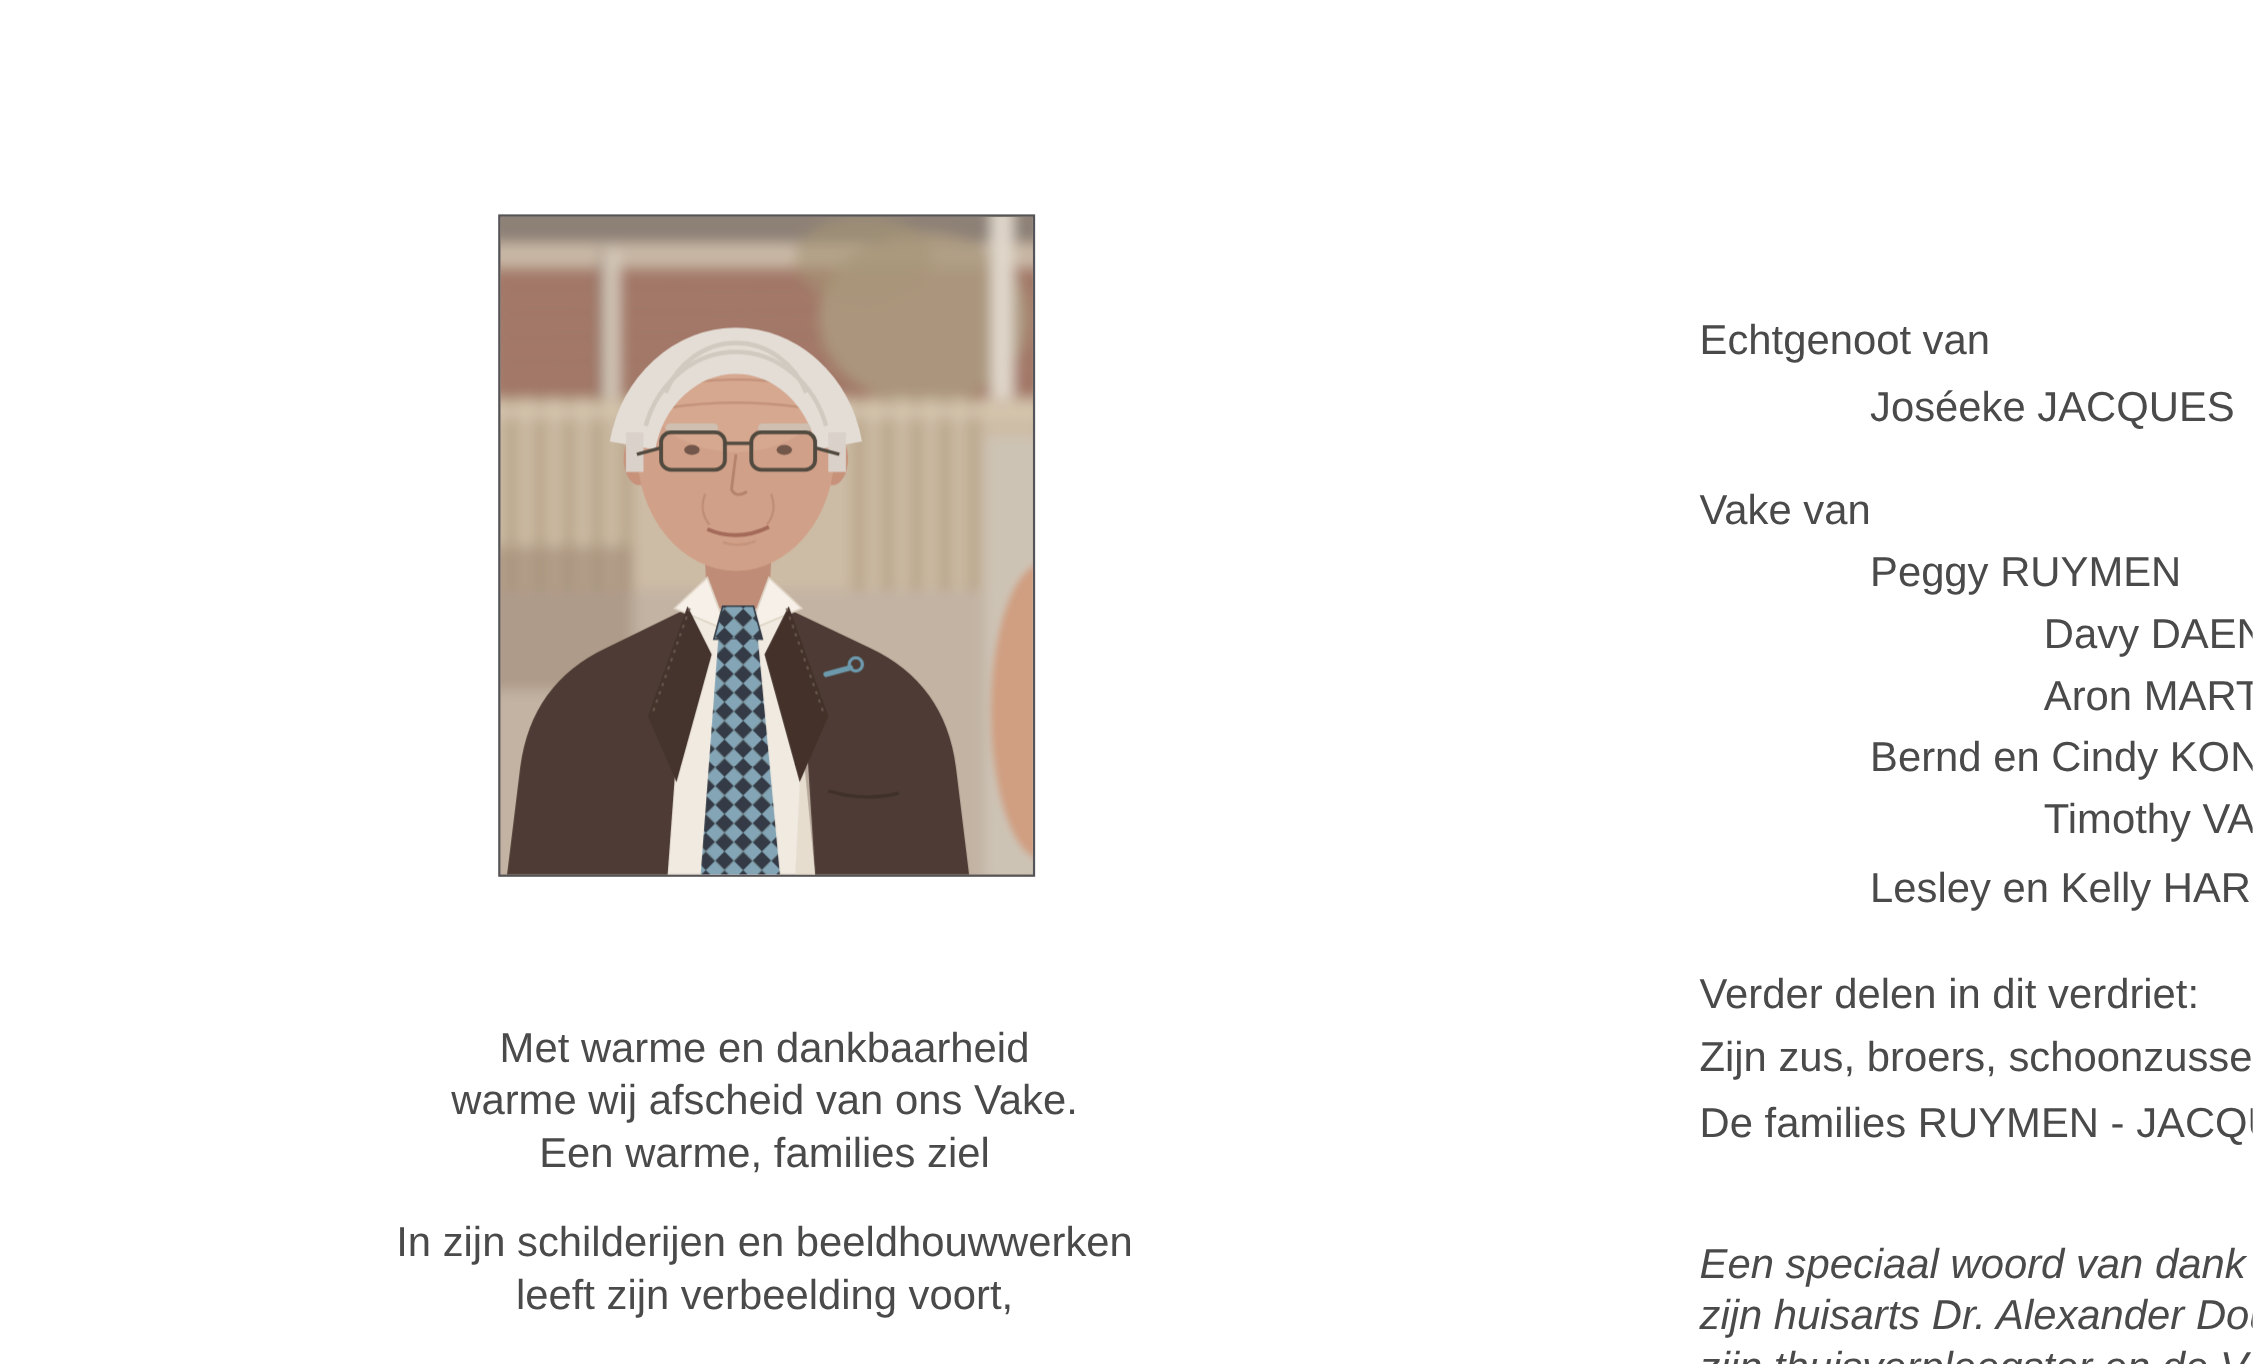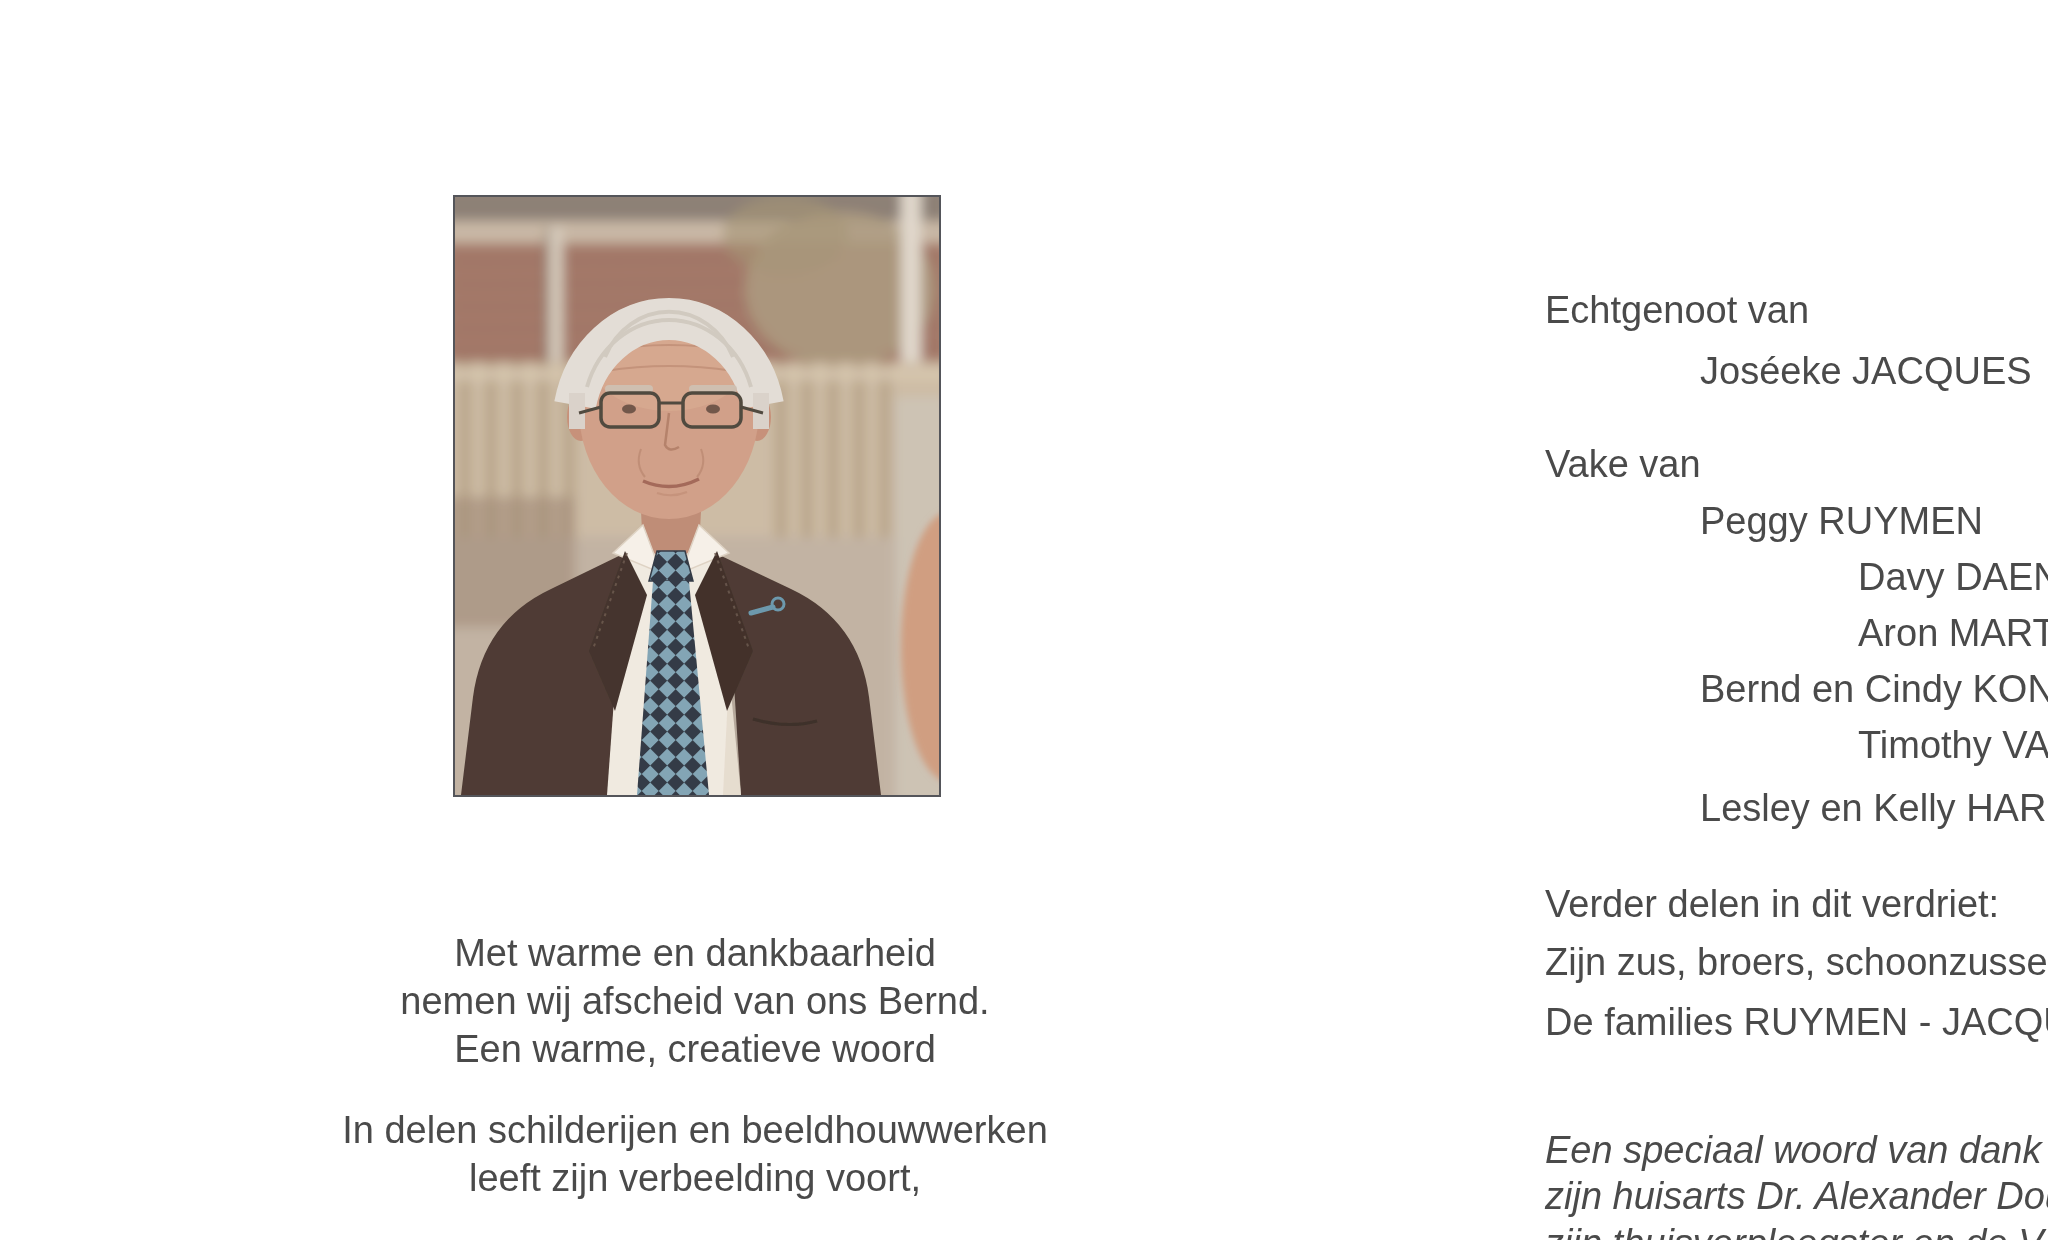--- a/index.html
+++ b/index.html
@@ -188,25 +188,25 @@
         <path d="M 202 296 Q 217 301 232 295" stroke="#c08a74" stroke-width="2" fill="none" opacity="0.6"></path>
       </g>
 
       <rect x="0" y="0" width="484" height="598" fill="#b98a5e" opacity="0.07"></rect>
     </svg>
   </figure>
 
   <div class="poem">
     <div class="stanza-1">
       <div class="poem-line">Met warme en dankbaarheid</div>
-      <div class="poem-line">nemen wij afscheid van ons Bernd.</div>
-      <div class="poem-line">Een warme, creatieve woord</div>
+      <div class="poem-line">warme wij afscheid van ons Vake.</div>
+      <div class="poem-line">Een warme, families ziel</div>
     </div>
     <div class="stanza-2">
-      <div class="poem-line">In delen schilderijen en beeldhouwwerken</div>
+      <div class="poem-line">In zijn schilderijen en beeldhouwwerken</div>
       <div class="poem-line">leeft zijn verbeelding voort,</div>
     </div>
   </div>
 
   <div class="relations">
     <div class="rel-line ind-0" style="margin-top:0">Echtgenoot van</div>
     <div class="rel-line ind-1" style="margin-top:5px">Joséeke JACQUES</div>
     <div class="rel-line ind-0" style="margin-top:37px">Vake van</div>
     <div class="rel-line ind-1" style="margin-top:1px">Peggy RUYMEN</div>
     <div class="rel-line ind-2" style="margin-top:0">Davy DAEN</div>

